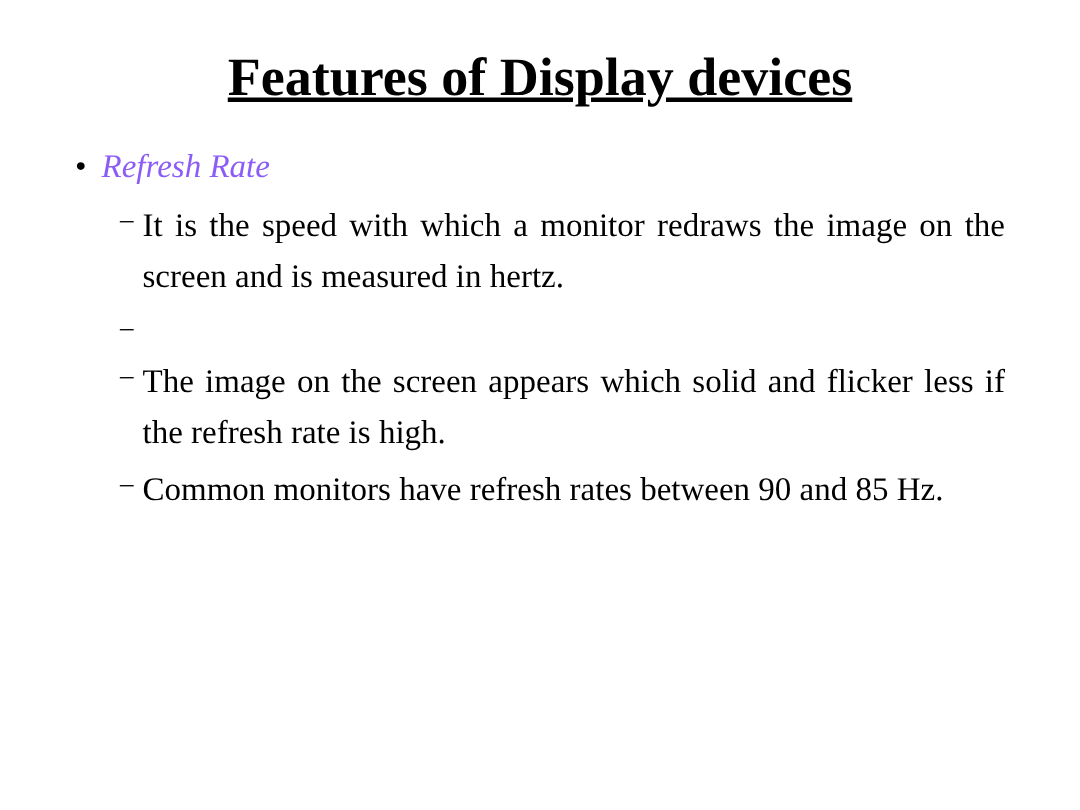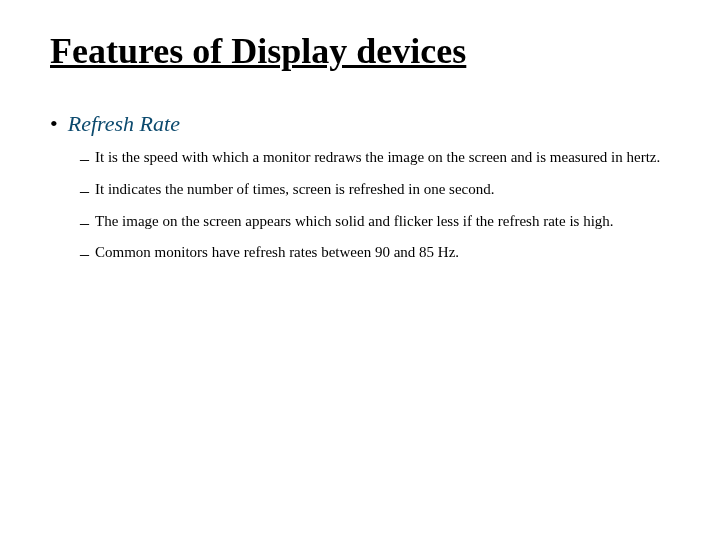--- a/index.html
+++ b/index.html
@@ -21,22 +21,22 @@
       height: 540px;
       padding: 30px 50px 30px 50px;
       display: flex;
       flex-direction: column;
     }
 
     .title {
       font-size: 36px;
       font-weight: bold;
       text-decoration: underline;
-      text-align: left;
-      margin-bottom: 37px;
+      text-align: center;
+      margin-bottom: 24px;
       color: #000000;
       font-family: 'Times New Roman', Times, serif;
     }
 
     .content {
       display: flex;
       flex-direction: column;
       gap: 0px;
     }
 
@@ -51,21 +51,21 @@
       margin-right: 10px;
       margin-top: 0px;
       line-height: 1.4;
       color: #000000;
     }
 
     .bullet-label {
       font-size: 22px;
       font-style: italic;
       font-weight: normal;
-      color: #0c4a6e;
+      color: #8b5cf6;
       line-height: 1.4;
     }
 
     .sub-items {
       margin-left: 30px;
       display: flex;
       flex-direction: column;
       gap: 4px;
     }
 
@@ -76,21 +76,21 @@
     }
 
     .dash {
       font-size: 18px;
       color: #000000;
       line-height: 1.55;
       flex-shrink: 0;
     }
 
     .sub-text {
-      font-size: 15px;
+      font-size: 22px;
       color: #000000;
       line-height: 1.55;
       text-align: justify;
     }
   </style>
 </head>
 <body>
 
 <div class="slide">
   <div class="title">Features of Display devices</div>
@@ -101,21 +101,20 @@
       <span class="bullet-label">Refresh Rate</span>
     </div>
 
     <div class="sub-items">
       <div class="sub-item">
         <span class="dash">–</span>
         <span class="sub-text">It is the speed with which a monitor redraws the image on the screen and is measured in hertz.</span>
       </div>
       <div class="sub-item">
         <span class="dash">–</span>
-        <span class="sub-text">It  indicates  the  number  of  times,  screen  is refreshed in one second.</span>
       </div>
       <div class="sub-item">
         <span class="dash">–</span>
         <span class="sub-text">The image on the screen appears which solid and flicker less if the refresh rate is high.</span>
       </div>
       <div class="sub-item">
         <span class="dash">–</span>
         <span class="sub-text">Common monitors have refresh rates between 90 and 85 Hz.</span>
       </div>
     </div>

